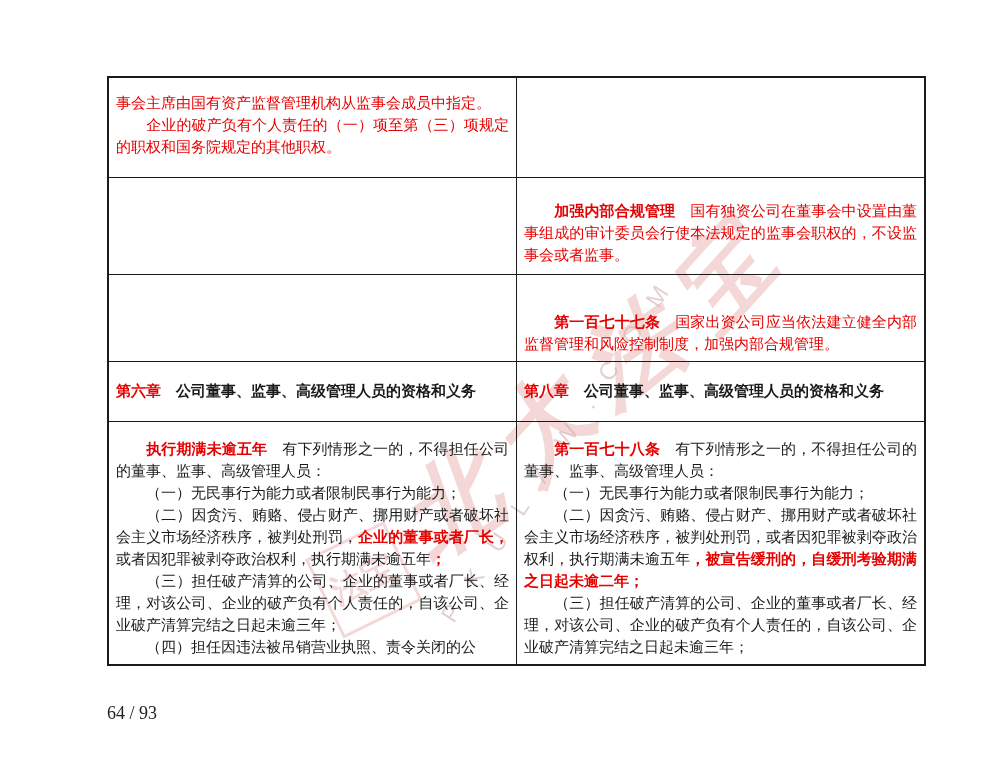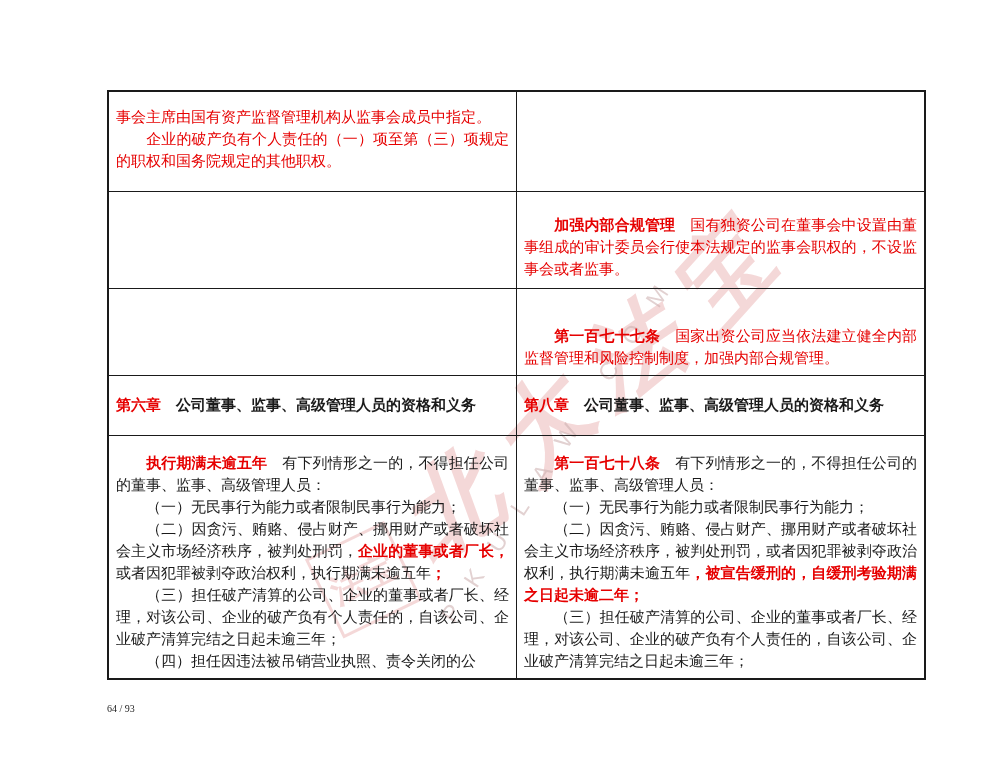--- a/index.html
+++ b/index.html
@@ -43,21 +43,21 @@
   .wm-letters{
     position:absolute;left:447px;top:606px;
     transform:rotate(-57deg);transform-origin:left center;
     color:#cfb3b3;opacity:0.6;
     font-family:"Liberation Sans","DejaVu Sans",sans-serif;
     font-size:24px;letter-spacing:26px;white-space:nowrap;
   }
 
   
   table.cmp{
-    position:absolute;left:107px;top:90px;
+    position:absolute;left:107px;top:76px;
     width:786px;table-layout:fixed;
     border-collapse:collapse;
     border:2px solid var(--border);
     background:transparent;
   }
   table.cmp td{
     width:393px;
     border:1px solid var(--border);
     vertical-align:top;
     padding:10px 7px 6px 7px;
@@ -79,21 +79,21 @@
 
   
   .seg-b{color:var(--ink);font-family:"Liberation Serif","DejaVu Serif",serif;}
   .seg-bb{color:var(--ink);font-weight:bold;font-family:"Liberation Sans","DejaVu Sans",sans-serif;}
   .seg-r{color:var(--red);font-family:"Liberation Sans","DejaVu Sans",sans-serif;}
   .seg-rb{color:var(--red);font-weight:bold;font-family:"Liberation Sans","DejaVu Sans",sans-serif;}
 
   
   .footer{
     position:absolute;left:107px;top:703px;
-    font-size:10px;color:#222;
+    font-size:18px;color:#222;
     font-family:"Liberation Serif","DejaVu Serif",serif;
   }
 </style>
 </head>
 <body>
 
 <div class="page">
 
   <div class="watermark" aria-hidden="true">
     <div class="wm-diag">

